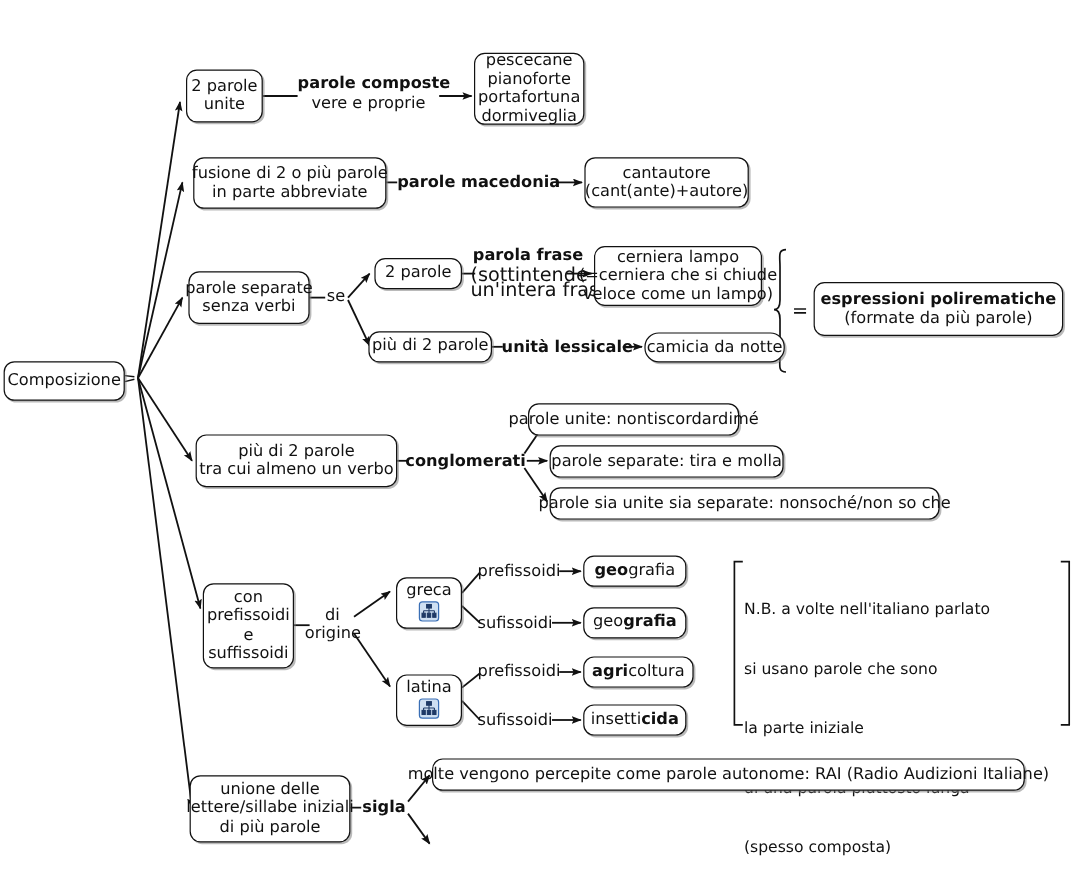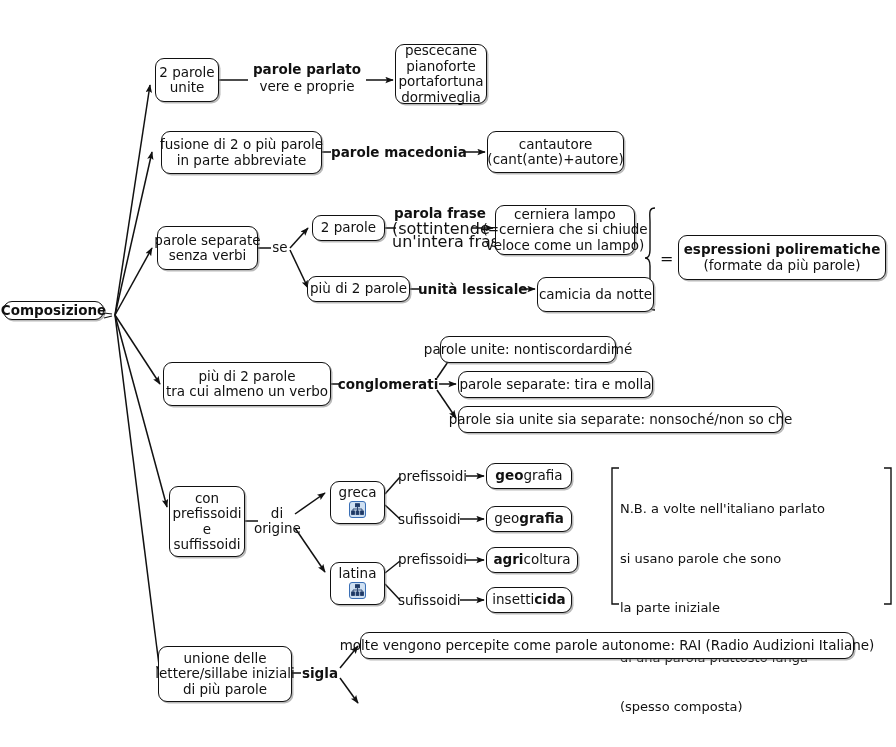--- a/index.html
+++ b/index.html
@@ -138,25 +138,25 @@
 
       <path d="M619,468 L612,468 L612,604 L619,604" stroke-width="1.4"></path>
       <path d="M884,468 L891,468 L891,604 L884,604" stroke-width="1.4"></path>
 
       <line x1="292" y1="673" x2="301" y2="673"></line>
       <line x1="340" y1="668" x2="358" y2="646" marker-end="url(#arrow)"></line>
       <line x1="340" y1="678" x2="358" y2="703" marker-end="url(#arrow)"></line>
     </g>
   </svg>
 
-  <div class="node tight" style="left:3px; top:301px; width:101px; height:19px;font-weight:bold;">Composizione</div>
+  <div class="node tight" style="left:3px; top:301px; width:101px; height:33px;">Composizione</div>
 
   <div class="node" style="left:155px; top:58px; width:64px; height:44px;">2 parole
 unite</div>
-  <div class="label bold" style="left:248px; top:62px; width:118px;">parole parlato</div>
+  <div class="label bold" style="left:248px; top:62px; width:118px;">parole composte</div>
   <div class="label" style="left:248px; top:79px; width:118px;">vere e proprie</div>
   <div class="node" style="left:395px; top:44px; width:92px; height:60px;">pescecane
 pianoforte
 portafortuna
 dormiveglia</div>
 
   <div class="node" style="left:161px; top:131px; width:161px; height:43px;">fusione di 2 o più parole
 in parte abbreviate</div>
   <div class="label bold" style="left:331px; top:145px; width:132px;">parole macedonia</div>
   <div class="node" style="left:487px; top:131px; width:137px; height:42px;">cantautore
@@ -169,21 +169,21 @@
   <div class="node tight" style="left:312px; top:215px; width:73px; height:26px;">2 parole</div>
   <div class="label bold" style="left:392px; top:206px; width:96px;">parola frase</div>
   <div class="label small" style="left:392px; top:222px; width:96px;">(sottintende
 un'intera frase)</div>
   <div class="node" style="left:495px; top:205px; width:140px; height:50px;" style2="">cerniera lampo
 (=cerniera che si chiude
 veloce come un lampo)</div>
 
   <div class="node tight" style="left:307px; top:276px; width:103px; height:26px;">più di 2 parole</div>
   <div class="label bold" style="left:418px; top:282px; width:108px;">unità lessicale</div>
-  <div class="node tight" style="left:537px; top:277px; width:117px; height:35px;">camicia da notte</div>
+  <div class="node tight" style="left:537px; top:277px; width:117px; height:25px;border-radius:12px;">camicia da notte</div>
 
   <div class="eqsign" style="left:660px; top:249px;">=</div>
   <div class="node" style="left:678px; top:235px; width:208px; height:45px; flex-direction:column;">
     <span class="b" style="font-weight:bold;">espressioni polirematiche</span>
     <span>(formate da più parole)</span>
   </div>
 
   <div class="node" style="left:163px; top:362px; width:168px; height:44px;">più di 2 parole
 tra cui almeno un verbo</div>
   <div class="label bold" style="left:336px; top:377px; width:104px;">conglomerati</div>

